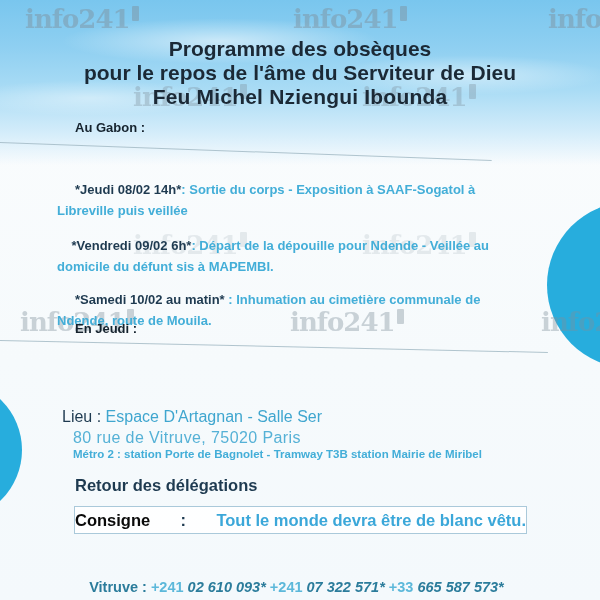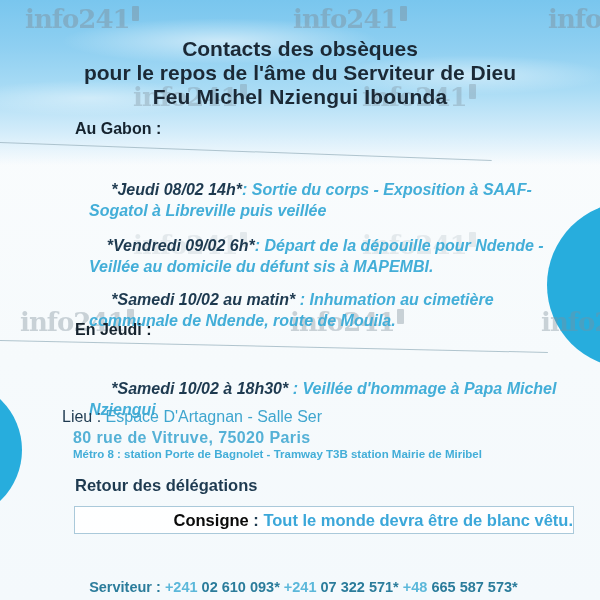--- a/index.html
+++ b/index.html
@@ -32,44 +32,44 @@
     margin-left:2px; vertical-align:top; border-radius:1px;
   }
   
   .diag { position:absolute; height:1px; background:#9fb6c2; z-index:3; transform-origin:left center; }
   .diag1 { left:0; top:142px; width:492px; transform:rotate(2.1deg); opacity:.8; }
   .diag2 { left:0; top:340px; width:548px; transform:rotate(1.25deg); opacity:.8; }
   
   .txt { position:absolute; z-index:4; }
   .title-block { left:0; top:37px; width:600px; text-align:center; color:#1b2936; font-weight:bold; font-size:21px; line-height:24px; }
   .title-block .t3 { font-weight:bold; letter-spacing:.2px; }
-  .section-title { left:75px; font-size:16px; font-weight:bold; color:#15232e; }
-  .event { left:89px; width:474px; font-size:16px; font-weight:bold; line-height:21px; white-space:pre-wrap;font-style:italic; }
+  .section-title { left:75px; font-size:13px; font-weight:bold; color:#15232e; }
+  .event { left:57px; width:474px; font-size:13px; font-weight:bold; line-height:21px; white-space:pre-wrap; }
   .event .lbl { color:#1e3a50; }
   .event .desc, .event .sep { color:#43aed8; }
   .lieu-line { left:62px; font-size:16px; font-weight:normal; }
   .lieu-line .lbl { color:#1e3a50; }
   .lieu-line .sep { color:#1e3a50; }
   .lieu-line .val { color:#3fa6cf; }
-  .address { left:73px; font-size:16px; font-weight:bold; color:#55b1d6; letter-spacing:.4px; }
+  .address { left:73px; font-size:16px; font-weight:normal; color:#55b1d6; letter-spacing:.4px; }
   .metro { left:73px; font-size:11.5px; font-weight:bold; color:#43aed8; }
   .retour { left:75px; font-size:16.5px; font-weight:bold; color:#1e3a50; }
   .consigne-box {
-    position:absolute; z-index:4; left:74px; top:506px; width:500px; height:28px;
+    position:absolute; z-index:4; left:74px; top:506px; width:453px; height:28px;
     border:1px solid #aac9da; background:rgba(255,255,255,.85);
-    display:flex; align-items:center; justify-content:flex-end;
+    display:flex; align-items:center; justify-content:space-between;
     font-size:16.5px; font-weight:bold; white-space:pre;
   }
   .consigne-box .lbl { color:#0a0a0a; }
   .consigne-box .sep { color:#1e3a50; }
   .consigne-box .val { color:#3ba7d9; }
   .contacts { left:73px; top:563px; font-size:14.5px; font-weight:bold; white-space:pre; }
   .contacts .lbl { color:#2b7c9b; }
   .contacts .code { color:#5cb8da; }
-  .contacts .num { color:#2b7c9b; }
+  .contacts .num { color:#2b7c9b;font-style:italic; }
 </style>
 </head>
 <body>
 
 <div id="canvas">
 
   <div class="sky"></div>
   <div class="cloud cloud1"></div>
   <div class="cloud cloud2"></div>
   <div class="cloud cloud3"></div>
@@ -85,54 +85,51 @@
   <span class="wm" style="left:133px;top:232px;opacity:.16"><b>info241</b><i></i></span>
   <span class="wm" style="left:362px;top:232px;opacity:.16"><b>info241</b><i></i></span>
   <span class="wm" style="left:20px;top:309px;opacity:.38"><b>info241</b><i></i></span>
   <span class="wm" style="left:290px;top:309px;opacity:.38"><b>info241</b><i></i></span>
   <span class="wm" style="left:541px;top:309px;opacity:.38"><b>info241</b></span>
 
   <div class="diag diag1"></div>
   <div class="diag diag2"></div>
 
   <div class="txt title-block">
-    <div class="t1">Contacts des obsèques</div>
+    <div class="t1">Programme des obsèques</div>
     <div class="t2">pour le repos de l'âme du Serviteur de Dieu</div>
     <div class="t3">Feu Michel Nziengui Ibounda</div>
   </div>
 
   <div class="txt section-title" style="top:120px">Au Gabon :</div>
 
   <p class="txt event" style="top:158px">
     <span class="lbl"> *Jeudi 08/02 14h*</span><span class="sep">: </span><span class="desc">Sortie du corps - Exposition à SAAF-Sogatol à Libreville puis veillée</span>
   </p>
 
   <p class="txt event" style="top:214px">
     <span class="lbl">*Vendredi 09/02 6h*</span><span class="sep">: </span><span class="desc">Départ de la dépouille pour Ndende - Veillée au domicile du défunt sis à MAPEMBI.</span>
   </p>
 
   <p class="txt event" style="top:268px">
     <span class="lbl"> *Samedi 10/02 au matin*</span><span class="sep"> : </span><span class="desc">Inhumation au cimetière communale de Ndende, route de Mouila.</span>
   </p>
 
   <div class="txt section-title" style="top:321px">En Jeudi :</div>
 
-  <p class="txt event" style="top:357px">
-    <span class="lbl"> *Samedi 10/02 à 18h30*</span><span class="sep"> : </span><span class="desc">Veillée d'hommage à Papa Michel Nziengui</span>
-  </p>
 
   <div class="txt lieu-line" style="top:408px">
     <span class="lbl">Lieu</span><span class="sep"> : </span><span class="val">Espace D'Artagnan - Salle Ser</span>
   </div>
   <div class="txt address" style="top:429px">80 rue de Vitruve, 75020 Paris</div>
-  <div class="txt metro" style="top:448px">Métro 8 : station Porte de Bagnolet - Tramway T3B station Mairie de Miribel</div>
+  <div class="txt metro" style="top:448px">Métro 2 : station Porte de Bagnolet - Tramway T3B station Mairie de Miribel</div>
 
   <div class="txt retour" style="top:476px">Retour des délégations</div>
 
   <div class="consigne-box">
     <span class="lbl">Consigne</span><span class="sep"> : </span><span class="val">Tout le monde devra être de blanc vêtu.</span>
   </div>
 
   <div class="txt contacts">
-    <span class="lbl">Serviteur : </span><span class="code">+241</span><span class="num"> 02 610 093* </span><span class="code">+241</span><span class="num"> 07 322 571* </span><span class="code">+48</span><span class="num"> 665 587 573*</span>
+    <span class="lbl">Vitruve : </span><span class="code">+241</span><span class="num"> 02 610 093* </span><span class="code">+241</span><span class="num"> 07 322 571* </span><span class="code">+33</span><span class="num"> 665 587 573*</span>
   </div>
 
 </div>
 
 </body></html>

